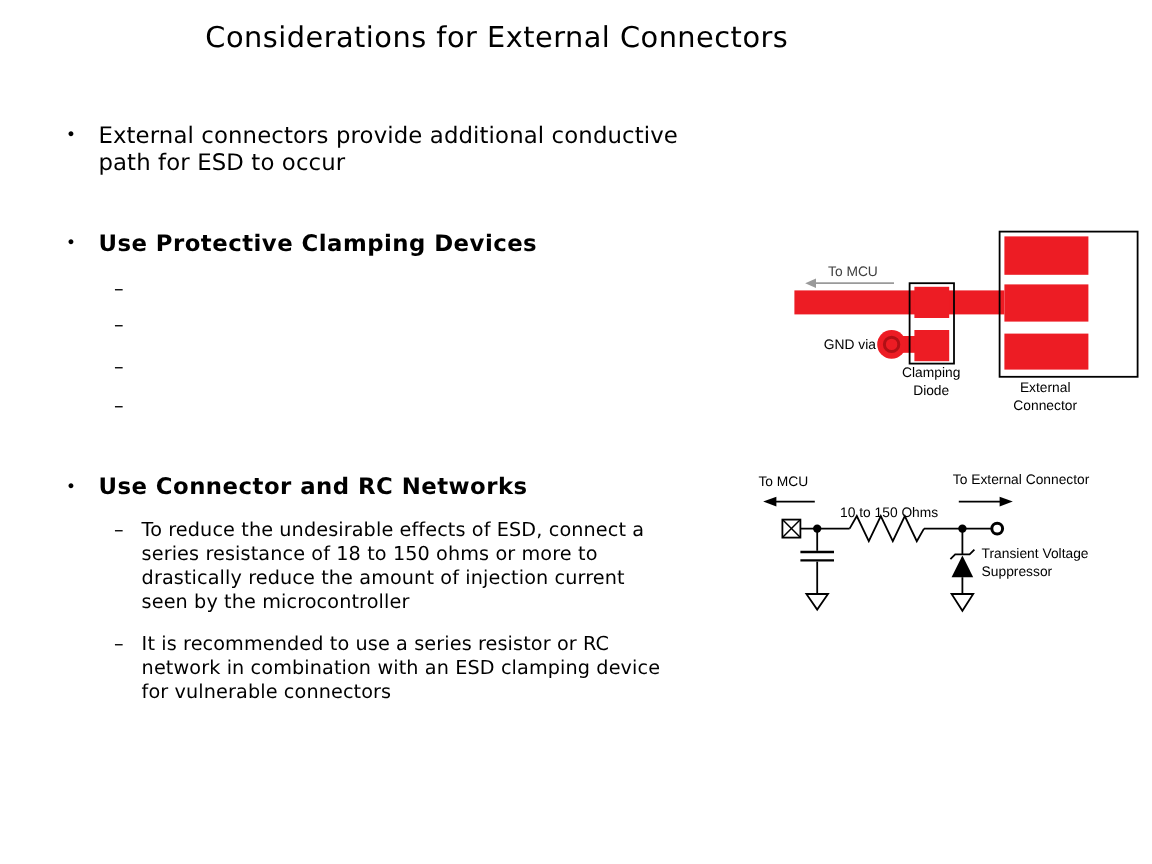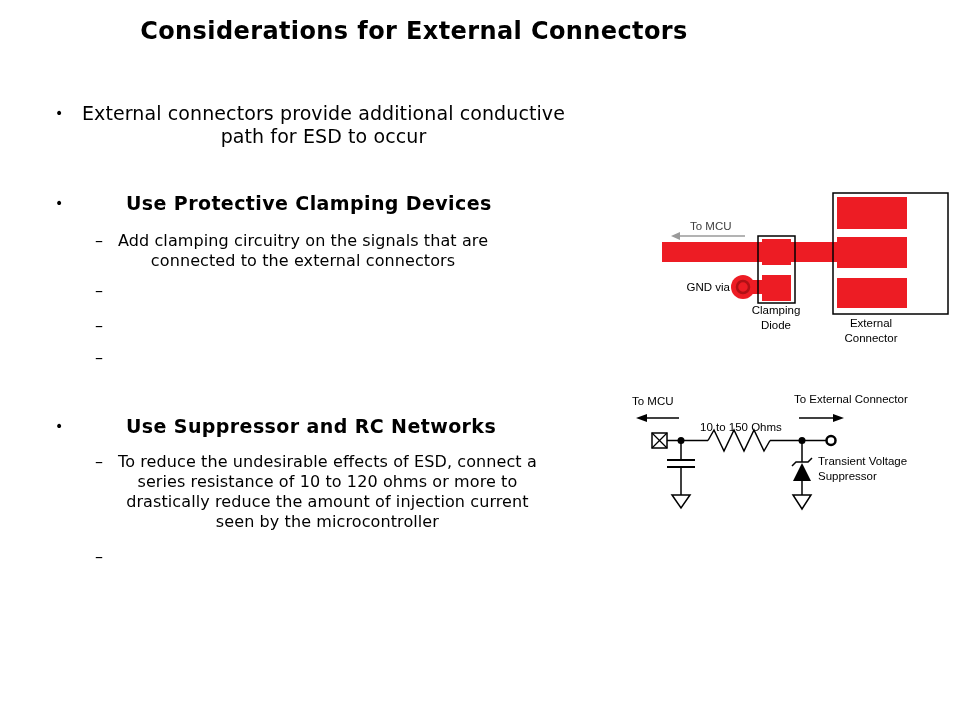--- a/index.html
+++ b/index.html
@@ -7,32 +7,32 @@
     width:960px; height:720px;
     background:#ffffff;
     font-family:"DejaVu Sans", sans-serif;
     color:#000;
     position:relative;
     overflow:hidden;
   }
   .slide-title {
     position:absolute; top:17px; left:0; width:828px;
     text-align:center;
-    font-size:24px; font-weight:bold; letter-spacing:0.4px;
+    font-size:24px; font-weight:normal; letter-spacing:0.4px;
   }
   .content {
     position:absolute; left:55px; top:102px; width:580px;
   }
   .li { display:flex; align-items:flex-start; }
   .li1 { font-size:19px; line-height:23px; letter-spacing:0.1px; }
   .li1 .mk { flex:none; width:27px; font-size:14px; line-height:23px; }
-  .li1.bold .txt { font-weight:bold; letter-spacing:0.4px;margin-left:44px; }
+  .li1.bold .txt { font-weight:bold; letter-spacing:0.4px; }
   .li2 { font-size:16px; line-height:20px; margin-left:40px; letter-spacing:0.1px; }
   .li2 .mk { flex:none; width:23px; line-height:20px; }
-  .txt { white-space:pre-line;text-align:center; }
+  .txt { white-space:pre-line; }
   .diagram { position:absolute; }
   #pcb-diagram { left:638px; top:183px; }
   #circuit-diagram { left:622px; top:385px; }
   svg text { font-family:"Liberation Sans","DejaVu Sans",sans-serif; }
 </style>
 </head>
 <body>
 
 <div class="slide-title">Considerations for External Connectors</div>
 
@@ -41,45 +41,46 @@
     <span class="mk">•</span>
     <div class="txt">External connectors provide additional conductive
 path for ESD to occur</div>
   </div>
   <div class="li li1 bold" style="margin-bottom:16px">
     <span class="mk">•</span>
     <div class="txt">Use Protective Clamping Devices</div>
   </div>
   <div class="li li2" style="margin-bottom:10px">
     <span class="mk">–</span>
-    <div class="txt">Add clamping circuitry on the signals that are
-connected to the external connectors</div>
   </div>
   <div class="li li2" style="margin-bottom:15px">
     <span class="mk">–</span>
   </div>
   <div class="li li2" style="margin-bottom:12px">
     <span class="mk">–</span>
   </div>
   <div class="li li2" style="margin-bottom:47px">
     <span class="mk">–</span>
   </div>
   <div class="li li1 bold" style="margin-bottom:14px">
     <span class="mk">•</span>
-    <div class="txt">Use Suppressor and RC Networks</div>
+    <div class="txt">Use Connector and RC Networks</div>
   </div>
   <div class="li li2" style="margin-bottom:15px">
     <span class="mk">–</span>
     <div class="txt">To reduce the undesirable effects of ESD, connect a
-series resistance of 10 to 120 ohms or more to
+series resistance of 18 to 150 ohms or more to
 drastically reduce the amount of injection current
 seen by the microcontroller</div>
   </div>
   <div class="li li2">
     <span class="mk">–</span>
+    <div class="txt">It is recommended to use a series resistor or RC
+network in combination with an ESD clamping device
+for vulnerable connectors</div>
   </div>
 </div>
 
 <svg id="pcb-diagram" class="diagram" width="320" height="170" viewBox="0 0 320 170">
 
   <rect x="24" y="59" width="175" height="20" fill="#ED1C24"></rect>
 
   <text x="52" y="47" font-size="11.5" fill="#404040">To MCU</text>
   <line x1="40" y1="53" x2="107" y2="53" stroke-width="1.5" stroke="#9a9a9a"></line>
   <polygon points="33,53 42,49 42,57" fill="#9a9a9a"></polygon>

